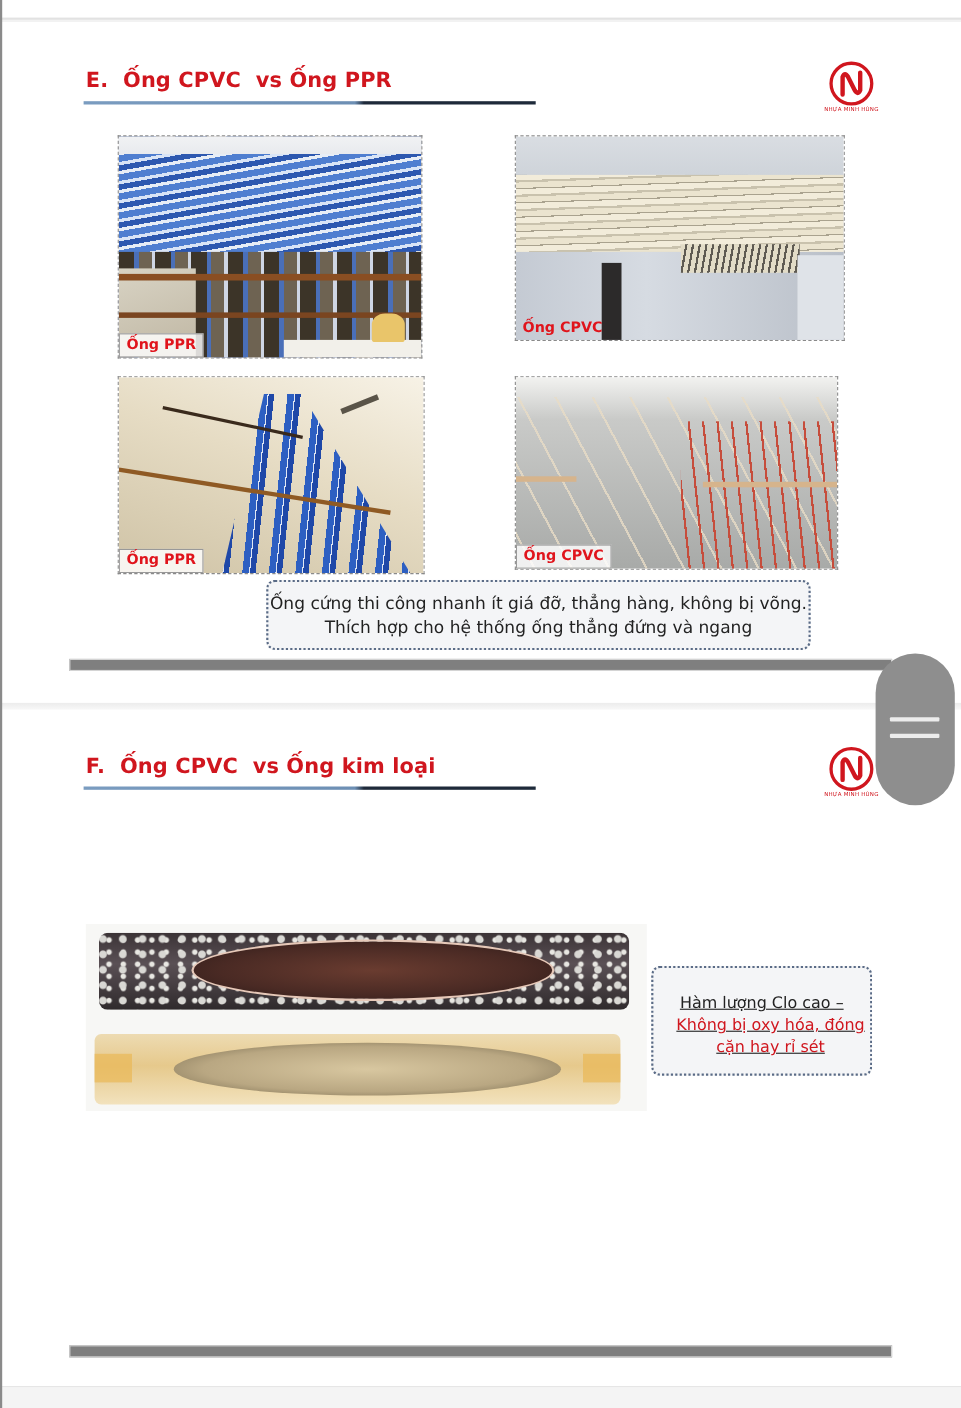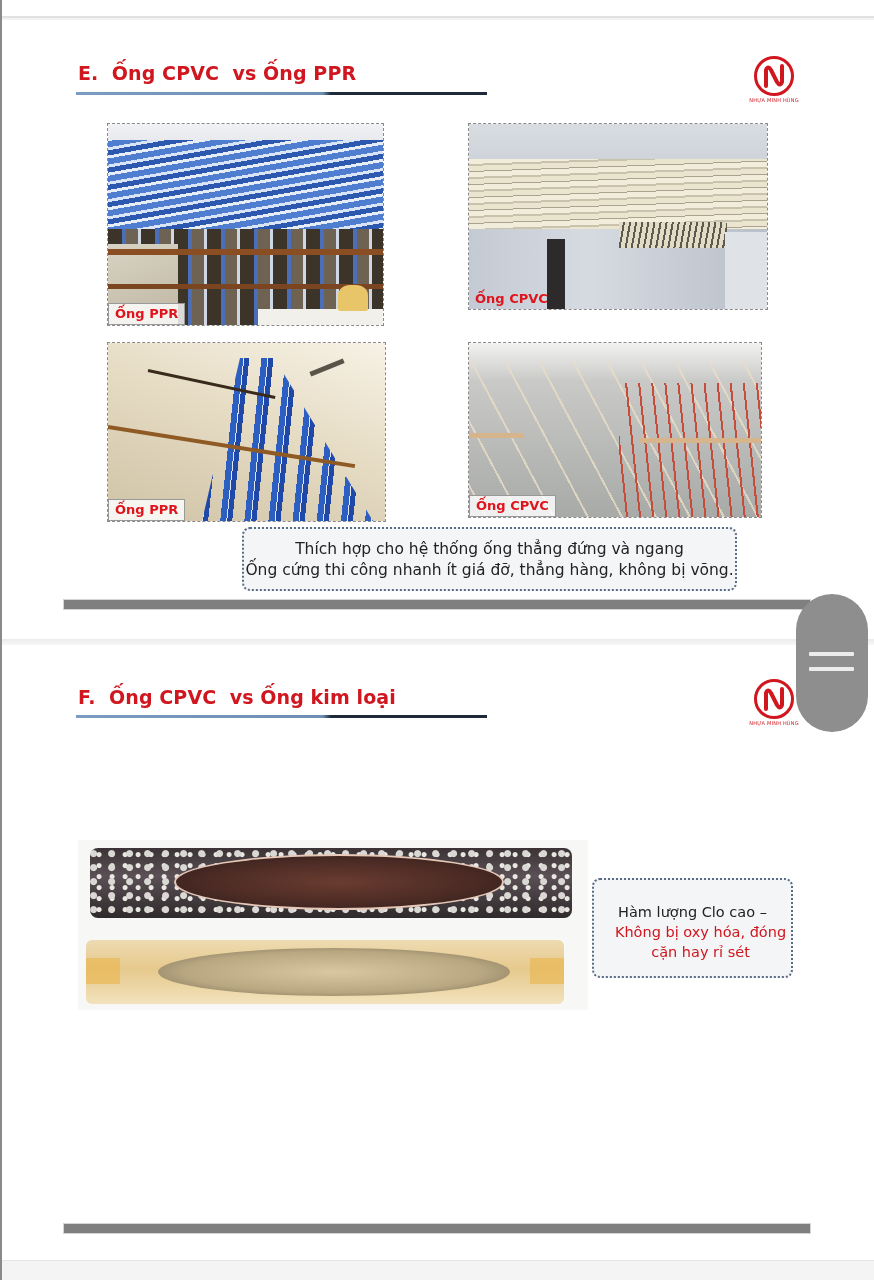--- a/index.html
+++ b/index.html
@@ -59,21 +59,21 @@
   .p4 .scene { background: linear-gradient(180deg, #f2f2f0 0%, #c9cac8 22%, #a8aaa8 100%); }
   .p4 .lines-a { position: absolute; left: 0; right: 0; top: 18px; bottom: 0;
       background: repeating-linear-gradient(62deg, transparent 0 14px, #e8dcc6 14px 16px, transparent 16px 30px); opacity: 0.8; }
   .p4 .lines-b { position: absolute; left: 150px; right: 0; top: 40px; bottom: 0;
       background: repeating-linear-gradient(84deg, transparent 0 7px, #c64d3c 7px 9px, transparent 9px 13px); }
   .p4 .cross { position: absolute; left: 170px; right: 0; top: 95px; height: 5px; background: #d6b48c; }
   .p4 .cross2 { position: absolute; left: 0; top: 90px; width: 55px; height: 5px; background: #d6b48c; }
 
   .callout { position: absolute; border: 2px dotted #5a6b86; border-radius: 8px; background: #f4f5f7; text-align: center; font-family: "DejaVu Sans", sans-serif; color: #222; }
   .callout-e { left: 242px; top: 527px; width: 495px; height: 64px; padding-top: 10px; font-size: 15.5px; line-height: 21px; }
-  .callout-f { left: 592px; top: 878px; width: 201px; height: 100px; padding-top: 22px; font-size: 14.5px; line-height: 20px; }
+  .callout-f { left: 592px; top: 878px; width: 201px; height: 100px; padding-top: 22px; font-size: 14.5px; line-height: 20px; text-decoration: underline; }
   .callout-f .red { color: #d0161e; padding-left: 16px; }
 
   .divider { position: absolute; left: 63px; width: 748px; height: 11px; background: #7f7f7f; border: 1px solid #d4d4d4; }
 
   .pipe-photo { position: absolute; left: 78px; top: 840px; width: 510px; height: 170px; background: #f7f7f5; }
   .metal-pipe { position: absolute; left: 12px; top: 8px; width: 482px; height: 70px; border-radius: 8px;
       background: radial-gradient(circle at 20% 40%, #d9d8d4 0 3px, transparent 4px) 0 0/18px 14px,
                   radial-gradient(circle at 70% 60%, #e8e7e2 0 2px, transparent 3px) 0 0/13px 11px,
                   linear-gradient(180deg, #3b3336 0%, #5a5055 40%, #2f2a2c 100%); }
   .metal-cavity { position: absolute; left: 84px; top: 6px; width: 330px; height: 56px; border-radius: 50%;
@@ -142,22 +142,22 @@
 <div class="photo p4" style="left:468px; top:342px; width:294px; height:176px;">
   <div class="scene"></div>
   <div class="lines-a"></div>
   <div class="lines-b"></div>
   <div class="cross"></div>
   <div class="cross2"></div>
   <div class="label">Ống CPVC</div>
 </div>
 
 <div class="callout callout-e">
+  <div>Ống cứng thi công nhanh ít giá đỡ, thẳng hàng, không bị võng.</div>
   <div>Thích hợp cho hệ thống ống thẳng đứng và ngang</div>
-  <div>Ống cứng thi công nhanh ít giá đỡ, thẳng hàng, không bị võng.</div>
 </div>
 
 <div class="divider" style="top:599px;"></div>
 
 <div class="page-gap" style="top:639px;"></div>
 
 <div class="page page-f"></div>
 
 <div class="section-title" style="top:686px;">F.  Ống CPVC  vs Ống kim loại</div>
 <div class="title-rule" style="top:715px;"></div>

